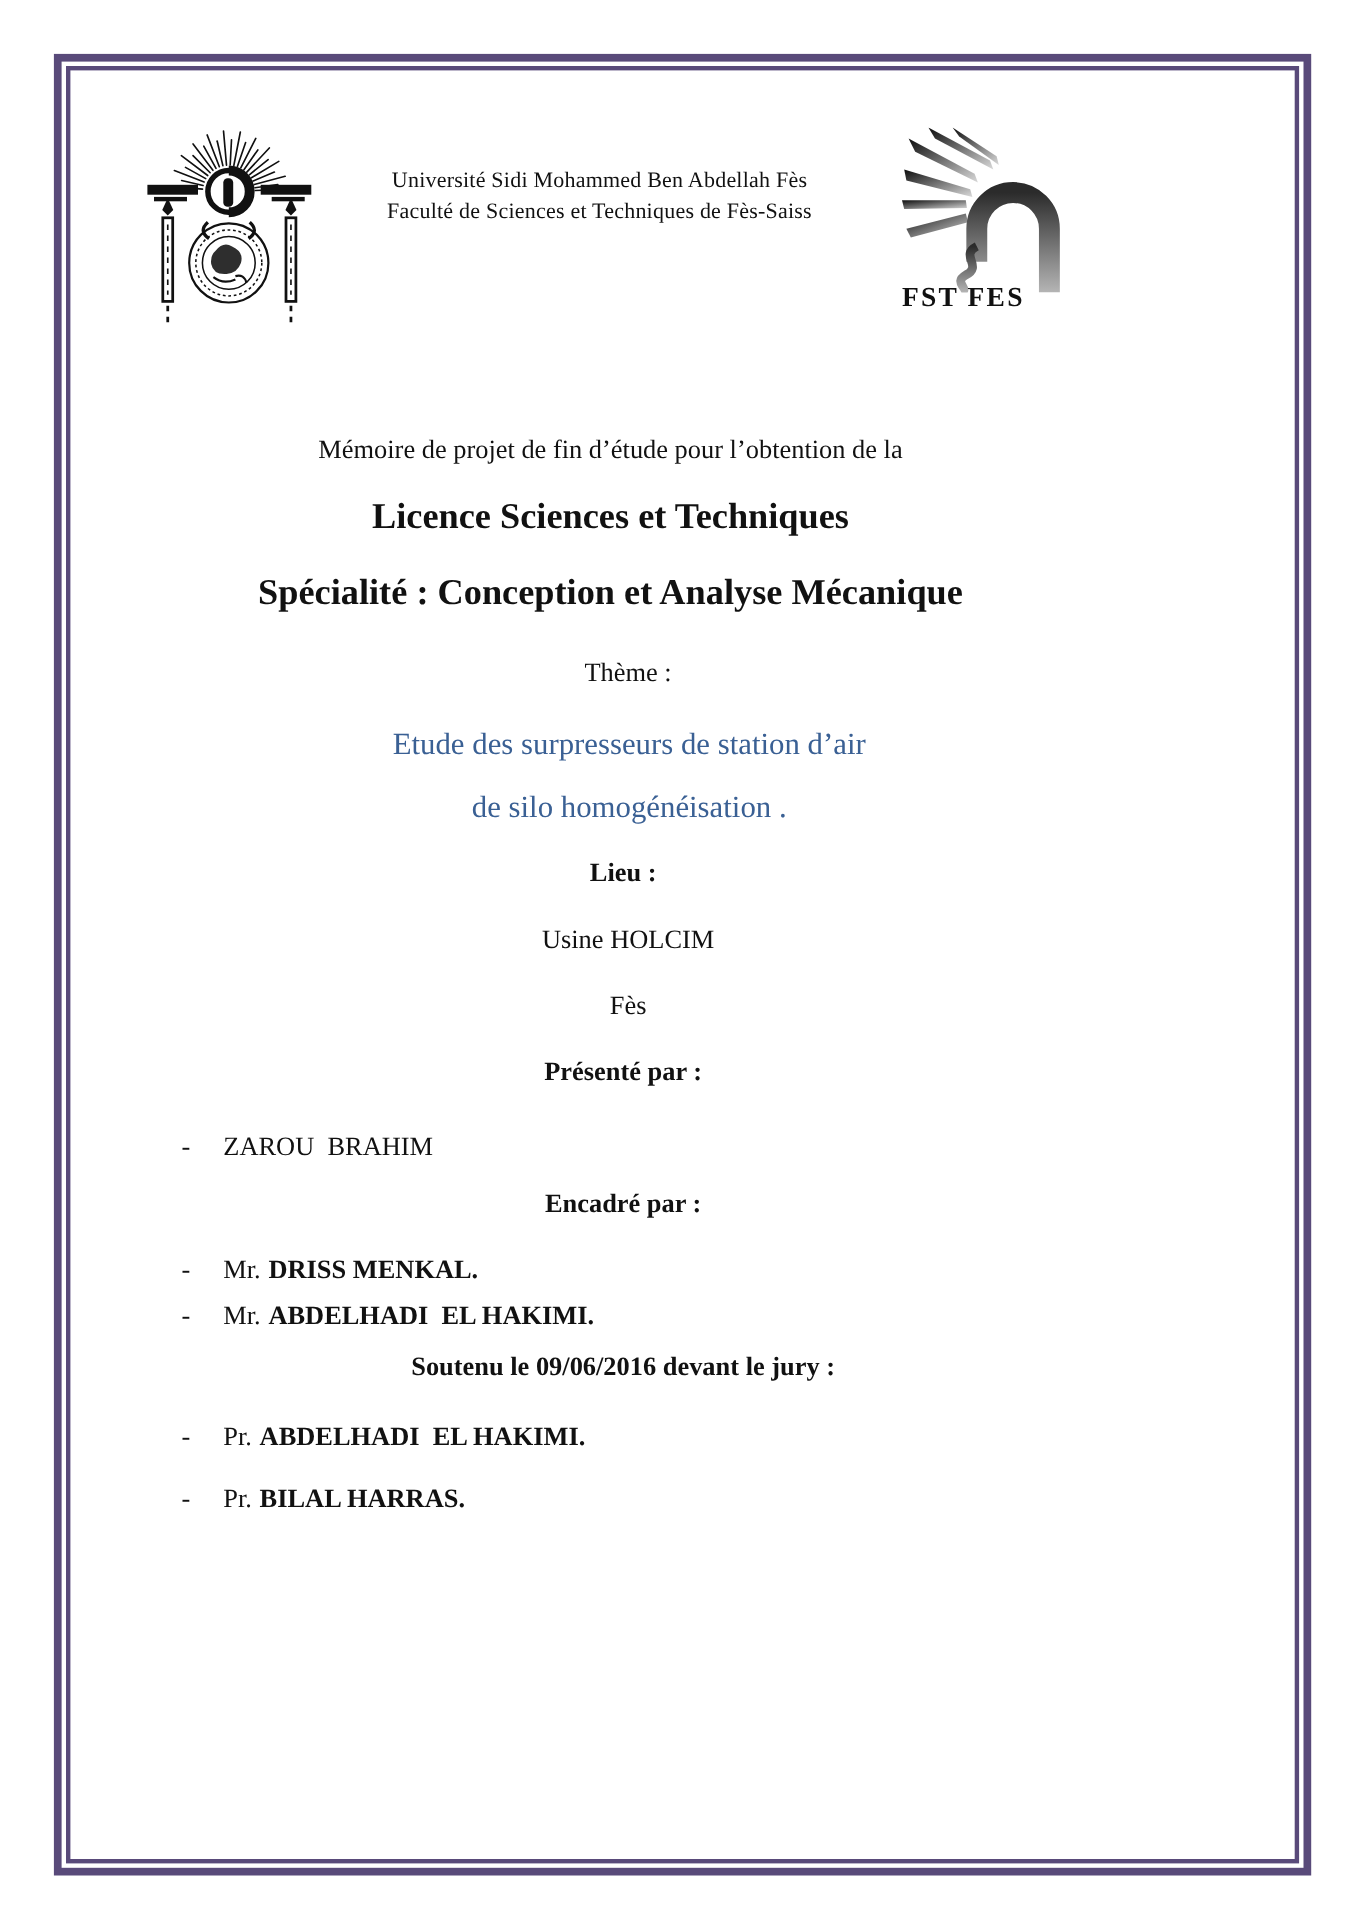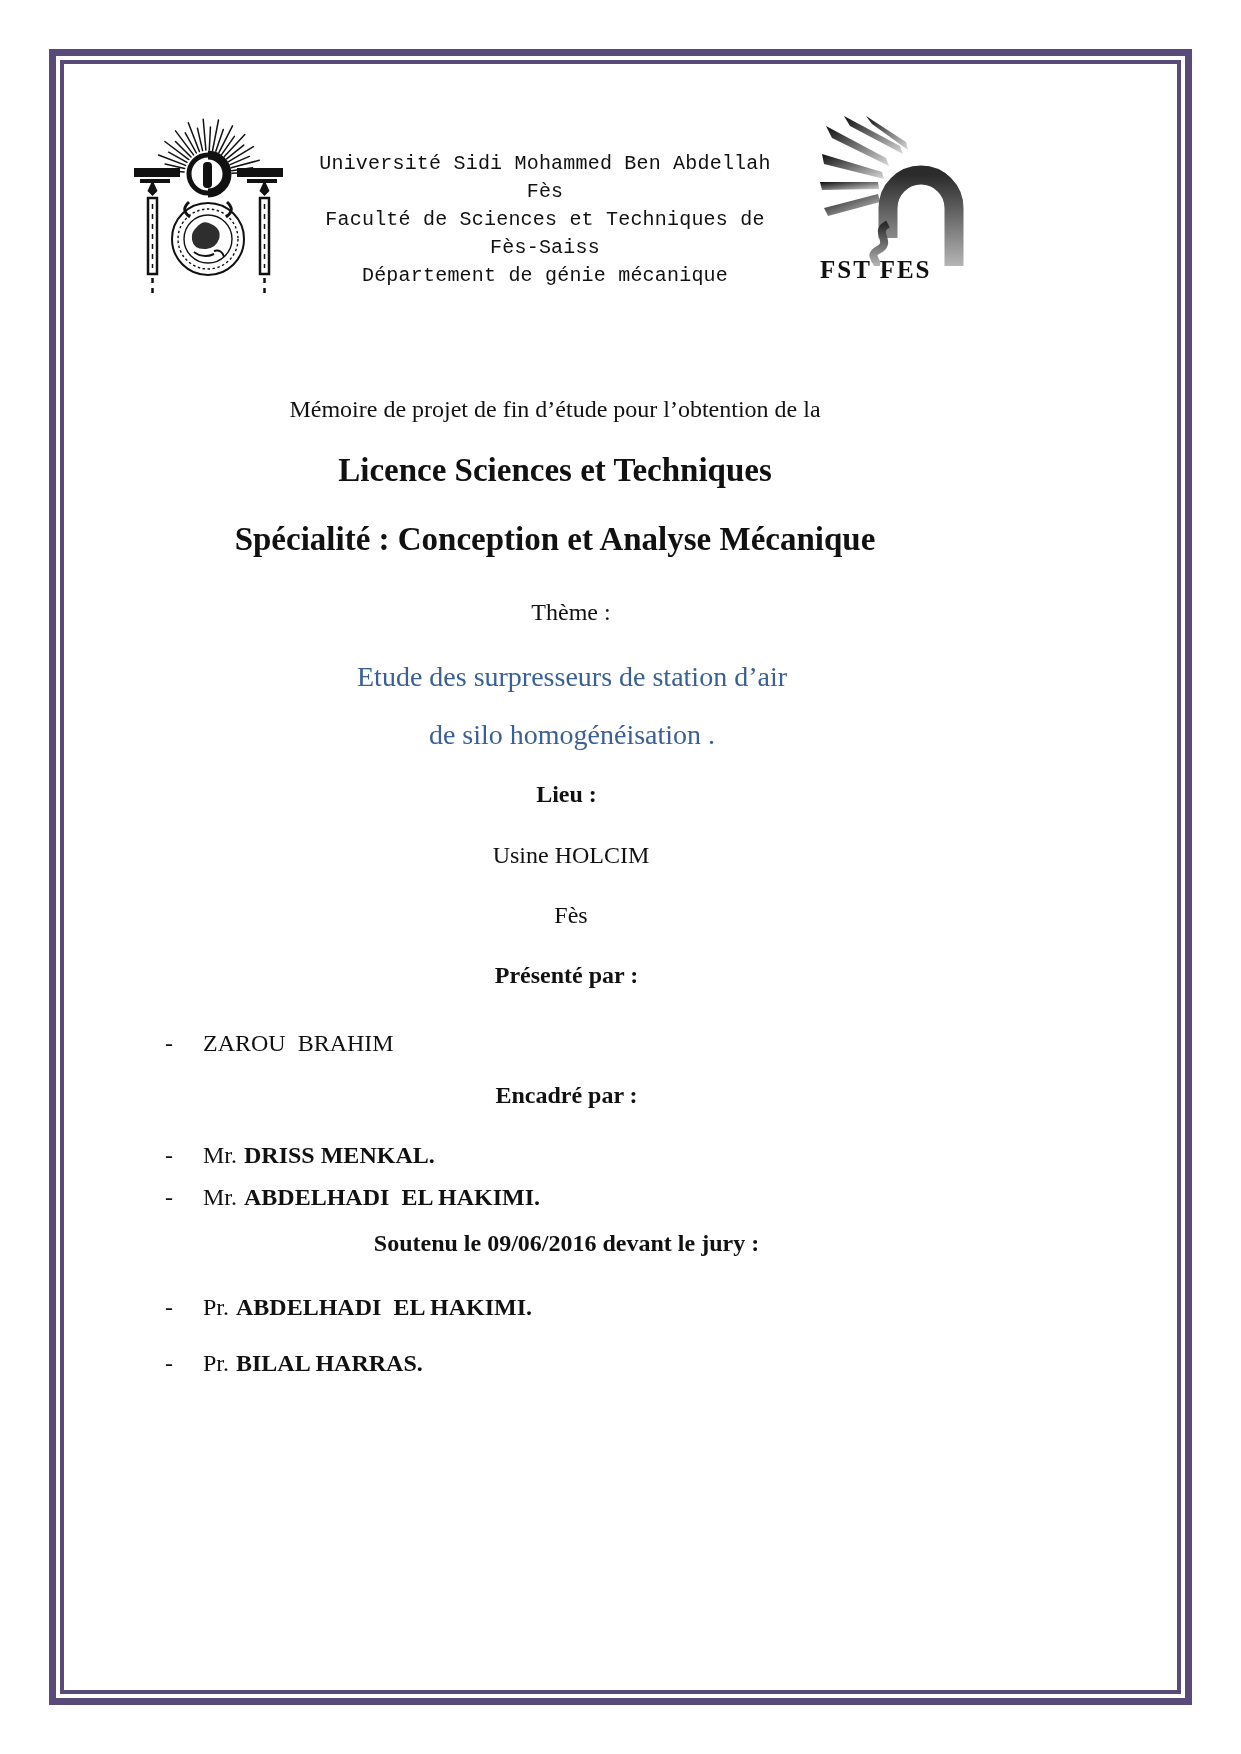--- a/index.html
+++ b/index.html
@@ -9,21 +9,21 @@
     width:1241px; height:1754px; position:relative; overflow:hidden;
     font-family:"Liberation Serif","DejaVu Serif",serif; color:var(--ink);
   }
   .border-outer { position:absolute; inset:49px; border:7px solid var(--purple); pointer-events:none; }
   .border-inner { position:absolute; inset:60px; border:4px solid var(--purple); pointer-events:none; }
 
   
   .emblem { position:absolute; left:126px; top:112px; width:165px; height:190px; }
   .hdr-text {
     position:absolute; left:305px; top:150px; width:480px;
-    text-align:center; font-size:20px; line-height:28px; letter-spacing:.2px;font-family:Liberation Mono, monospace;
+    text-align:center; font-size:20px; line-height:28px; letter-spacing:.2px;
   }
   .fst-logo { position:absolute; left:820px; top:116px; width:152px; height:178px; text-align:left; }
   .fst-caption {
     font-family:"Liberation Serif","DejaVu Serif",serif;
     font-weight:700; font-size:25px; letter-spacing:2px; margin-top:-14px;
   }
 
   
   .line { position:absolute; left:65px; width:980px; text-align:center; white-space:pre-wrap; }
   .memoire { font-size:24px; }
@@ -94,21 +94,20 @@
     <path d="M70 116 q7 -9 15 -4 q11 5 8 15 q-3 9 -13 10 q-12 1 -14 -9 q-1 -8 4 -12 z" fill="#111" opacity="0.88"></path>
     <path d="M88 139 q8 -2 10 6 M68 140 q9 7 20 2" stroke="#111" fill="none" stroke-width="2"></path>
     <line x1="26.5" y1="166" x2="26.5" y2="186" stroke="#111" stroke-width="2.5" stroke-dasharray="5 5"></line>
     <line x1="138.5" y1="166" x2="138.5" y2="186" stroke="#111" stroke-width="2.5" stroke-dasharray="5 5"></line>
   </svg>
 </div>
 
 <div class="hdr-text">
   <div>Université Sidi Mohammed Ben Abdellah Fès</div>
   <div>Faculté de Sciences et Techniques de Fès-Saiss</div>
-  <div>Département de génie mécanique</div>
 </div>
 
 <div class="fst-logo">
   <svg viewBox="0 0 152 150" width="152" height="150" aria-hidden="true">
     <defs>
       <linearGradient id="wg" x1="0" y1="0" x2="1" y2="1">
         <stop offset="0" stop-color="#0d0d0d"></stop>
           <stop offset="1" stop-color="#d9d9d9"></stop>
       </linearGradient>
       <linearGradient id="mg" x1="0" y1="0" x2="0" y2="1">

